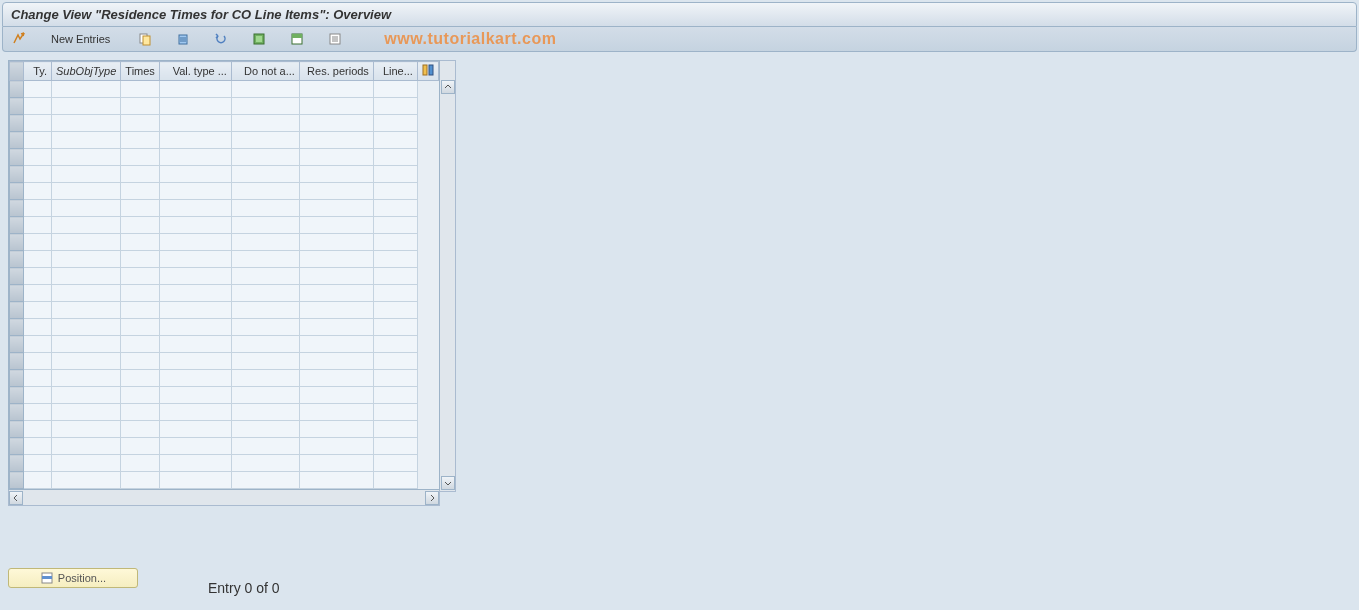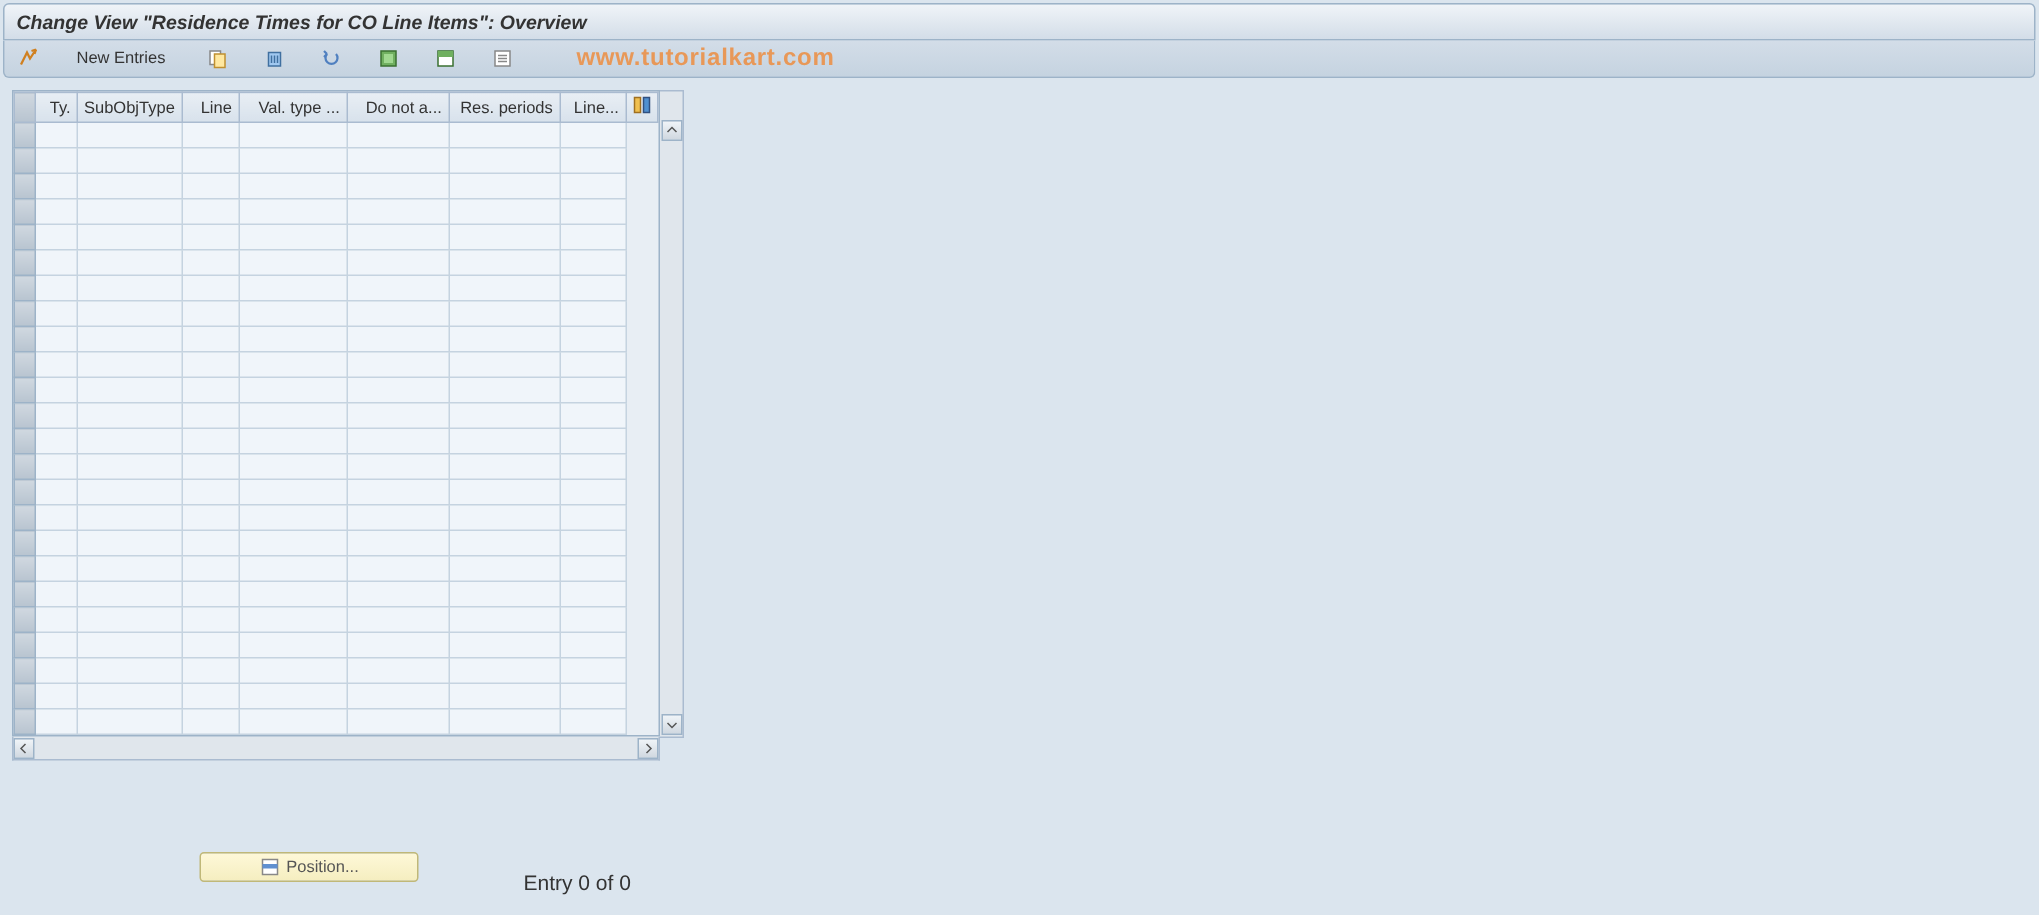--- a/index.html
+++ b/index.html
@@ -134,46 +134,45 @@
     .footer {
       position: absolute;
       bottom: 10px;
       left: 0;
       width: 100%;
       display: flex;
       align-items: center;
       padding: 4px 8px;
     }
     .position-btn {
-      margin-left: 125px;
       background: linear-gradient(to bottom, #fef8d8, #f5eec0);
       border: 1px solid #c0b878;
       border-radius: 3px;
       padding: 2px 8px;
       display: flex;
       align-items: center;
       gap: 4px;
       cursor: pointer;
-      width: 146px;
+      width: 130px;
       justify-content: center;
       font-size: 11px;
       color: #555;
     }
     .position-btn .pos-icon {
       width: 14px;
       height: 14px;
     }
     .entry-text {
       margin-left: 70px;
       font-size: 14px;
       color: #333;
       margin-top: 20px;
     }
     .col-ty { width: 28px; }
-    .col-subobj { width: 68px; }
+    .col-subobj { width: 68px; font-style: italic; }
     .col-coar { width: 38px; }
     .col-valtype { width: 72px; }
     .col-donot { width: 68px; margin-left: 20px; }
     .col-resper { width: 74px; margin-top: 24px; }
     .col-fyea { width: 44px; }
   </style>
 </head>
 <body>
 
 <div class="title-bar">
@@ -233,21 +232,21 @@
 
 <div class="content-area">
   <div>
     <div class="table-container">
       <table class="data-table">
         <thead>
           <tr>
             <th class="row-selector-header"></th>
             <th class="col-ty">Ty.</th>
             <th class="col-subobj">SubObjType</th>
-            <th class="col-coar">Line</th>
+            <th class="col-coar">Times</th>
             <th class="col-valtype">Val. type ...</th>
             <th class="col-donot">Do not a...</th>
             <th class="col-resper">Res. periods</th>
             <th class="col-fyea">Line...</th>
             <th class="settings-header">
               <svg width="12" height="12" viewBox="0 0 12 12">
                   <rect x="1" y="1" width="4" height="10" fill="#f0c050" stroke="#a07020"></rect>
                   <rect x="7" y="1" width="4" height="10" fill="#5090d0" stroke="#305080"></rect>
                 </svg>
             </th>

